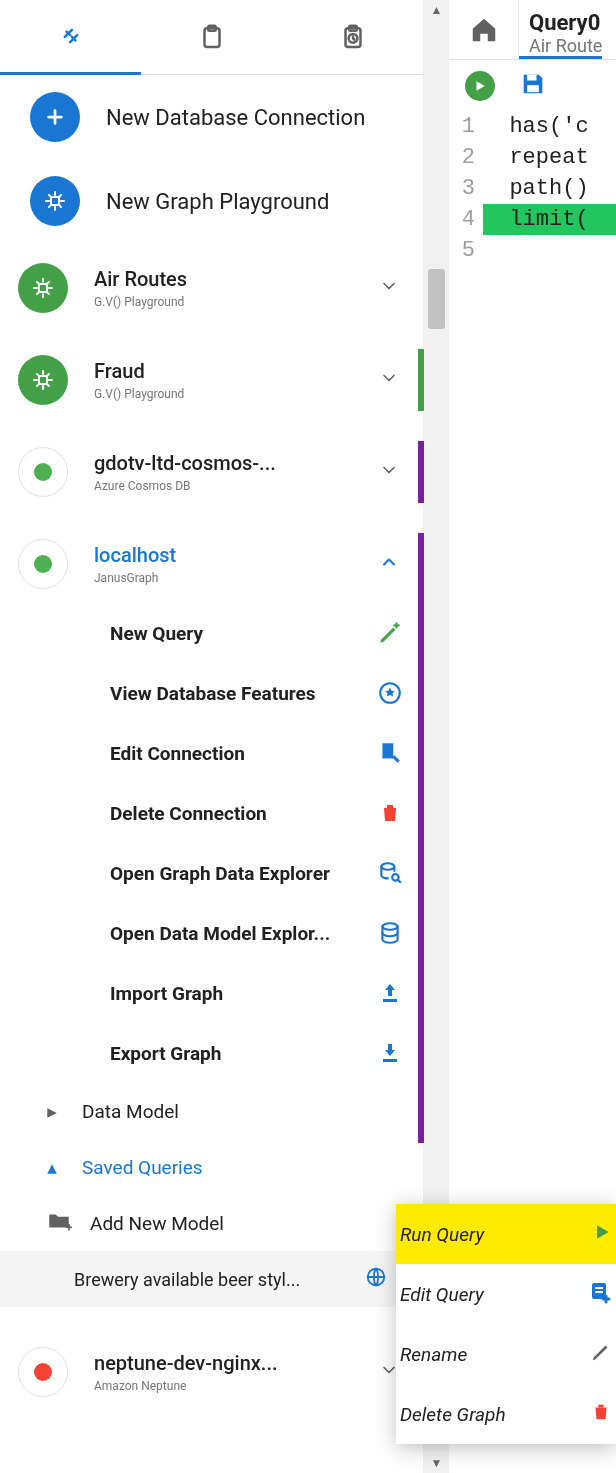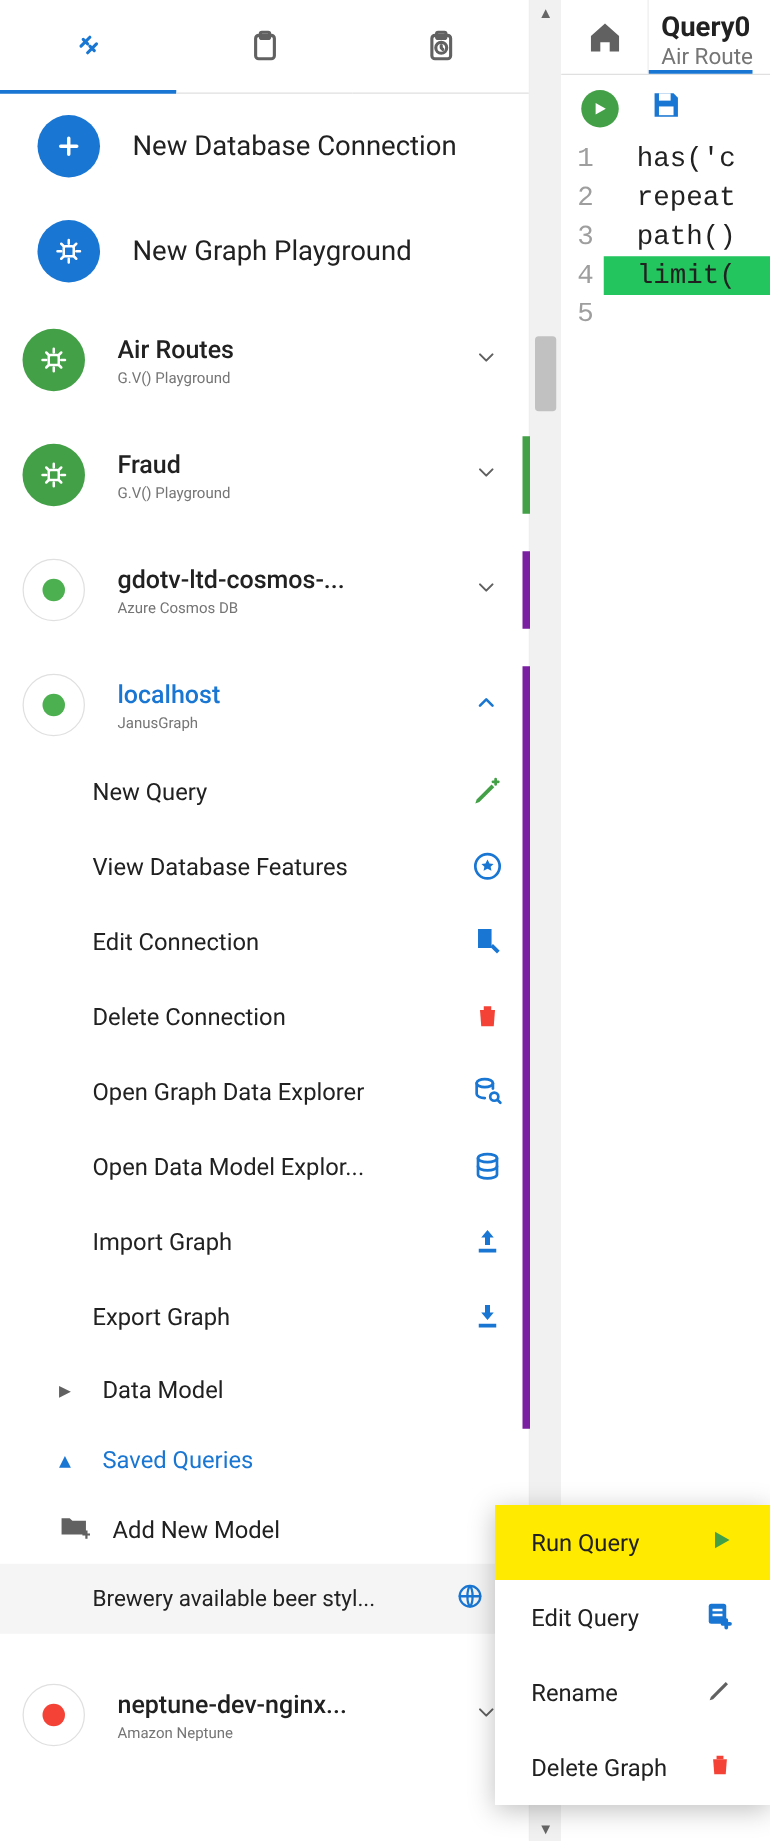--- a/index.html
+++ b/index.html
@@ -37,33 +37,33 @@
   .conn { display:flex; align-items:center; padding:14px 10px 14px 18px; gap:26px; position:relative;}
   .conn-text { flex:1; min-width:0;}
   .conn-title { font-size:20px; color:#212121; font-weight:500; white-space:nowrap; overflow:hidden; text-overflow:ellipsis; max-width:220px;}
   .conn-title.accent { color:#1976d2; font-weight:500;}
   .conn-sub { font-size:12px; color:#757575; margin-top:4px;}
   .chev { color:#616161; padding:8px 14px;}
   .chev.up { color:#1976d2; }
   .stripe { position:absolute; right:-1px; top:8px; bottom:8px; width:6px;}
   .stripe.green { background:#43a047;}
   .stripe.purple { background:#7b1fa2;}
-  .conn-actions { padding-left: 74px; padding-right:18px;}
+  .conn-actions { padding-left: 110px; padding-right:18px;font-weight:bold;}
   .act-row { display:flex; align-items:center; justify-content:space-between; height:60px; font-size:19px; color:#212121;}
   .act-row .ico { width:30px; display:flex; justify-content:center;}
   .tree-row { display:flex; align-items:center; height:56px; padding-left:42px; gap:20px; font-size:19px;}
   .tree-row.lvl2 { padding-left:42px;}
   .tree-row .tri { color:#616161; width:20px; text-align:center;}
   .tree-row.saved .tri { color:#1976d2;}
   .tree-row.saved .lbl { color:#1976d2;}
   .saved-item { display:flex; align-items:center; height:56px; padding-left:46px; gap:18px; font-size:19px;}
   .query-item { display:flex; align-items:center; height:56px; padding-left:74px; gap:10px; font-size:18px; background:#f5f5f5;}
   .query-item .qlbl { flex:1; white-space:nowrap; overflow:hidden; text-overflow:ellipsis;}
   .ctx-menu { position:absolute; left:396px; top:1204px; width:220px; background:#fff; box-shadow:0 4px 20px rgba(0,0,0,0.25); border-radius:0; z-index:10;}
-  .ctx-item { display:flex; align-items:center; justify-content:space-between; padding:0 29px; height:60px; font-size:19px;}
+  .ctx-item { display:flex; align-items:center; justify-content:space-between; padding:0 4px; height:60px; font-size:19px;font-style:italic;}
   .ctx-item.hl { background:#ffea00;}
   .editor-tabs { height:60px; border-bottom:1px solid #e0e0e0; display:flex; align-items:stretch;}
   .home-tab { width:70px; display:flex; align-items:center; justify-content:center; border-right:1px solid #eee;}
   .q-tab { padding:10px 0 0 10px; border-bottom:3px solid #1976d2; flex:0 0 auto; overflow:hidden;}
   .q-title { font-size:22px; font-weight:700; white-space:nowrap;}
   .q-sub { font-size:18px; color:#757575; white-space:nowrap;}
   .toolbar { display:flex; gap:24px; padding:10px 16px 6px 16px; align-items:center;}
   .run-btn { width:30px; height:30px; border-radius:50%; background:#43a047; display:flex; align-items:center; justify-content:center;}
   .code { font-family: Consolas, Menlo, "Courier New", monospace; font-size:22px; line-height:31px; display:flex; padding-top:3px;}
   .gutter { width:34px; text-align:right; color:#9e9e9e; padding-right:8px; user-select:none;}

